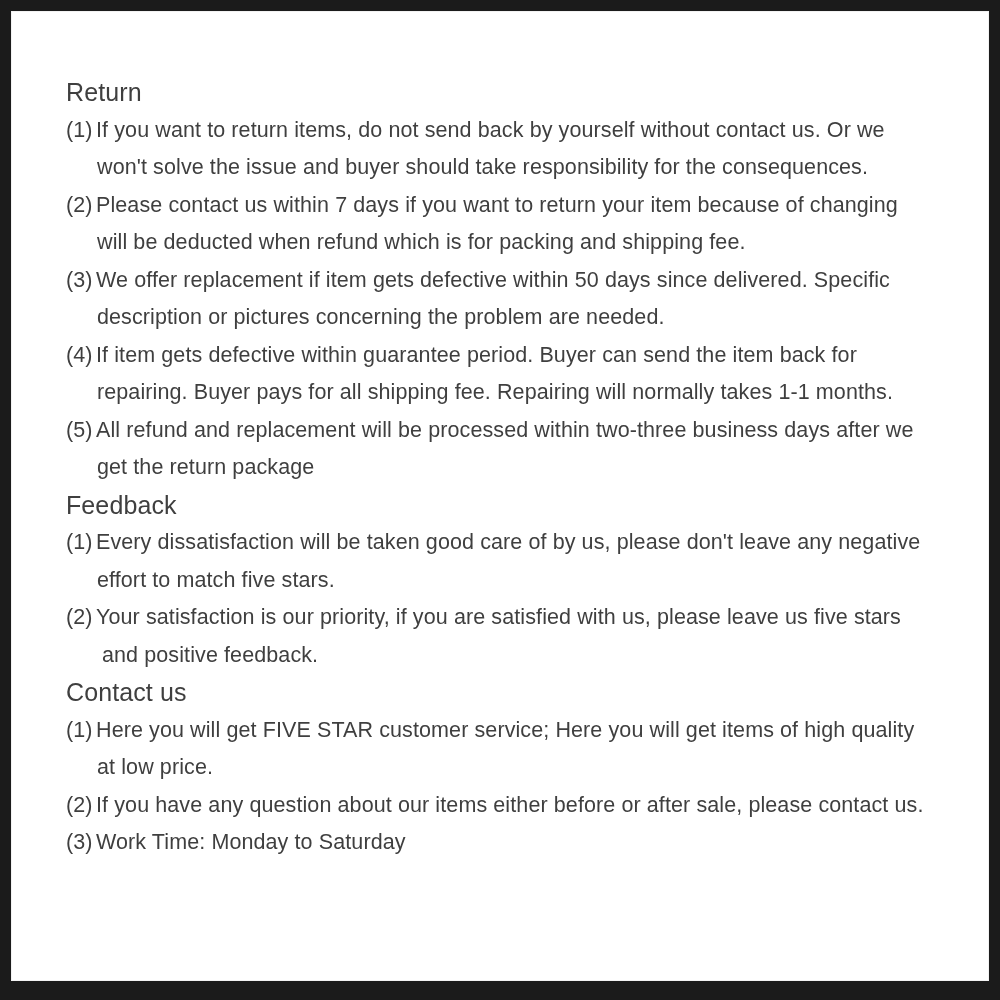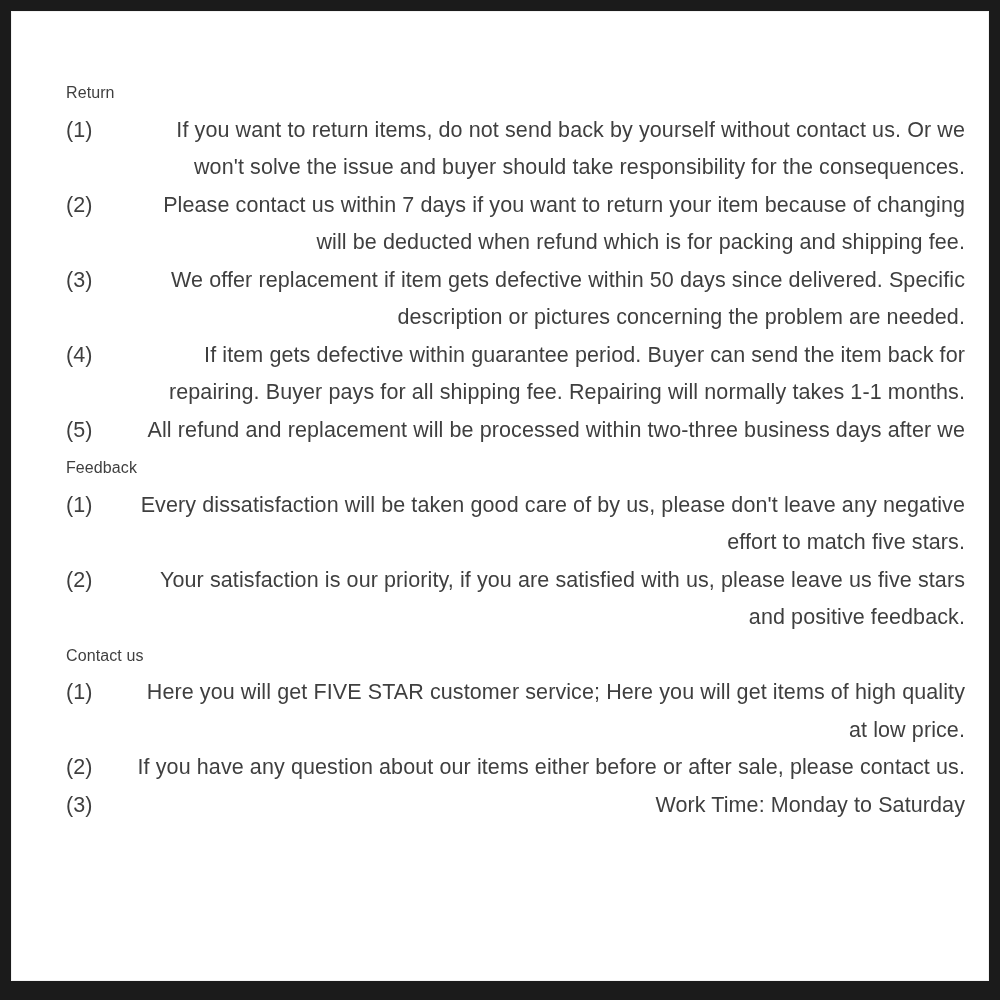--- a/index.html
+++ b/index.html
@@ -40,21 +40,21 @@
     left: 55px;
     top: 63px;
     right: 24px;
   }
 
   .policy-section {
     margin: 0;
   }
 
   .section-heading {
-    font-size: 16px;
+    font-size: 25px;
     line-height: 37.5px;
     color: #3f3f3f;
     letter-spacing: 0.1px;
     white-space: nowrap;
   }
 
   .policy-item {
     display: flex;
     align-items: flex-start;
     font-size: 21.5px;
@@ -66,21 +66,20 @@
   .item-marker {
     flex: 0 0 auto;
     width: 30px;
     color: #3f3f3f;
     white-space: nowrap;
   }
 
   .item-text {
     flex: 1 1 auto;
     color: #3f3f3f;
-    text-align: right;
   }
 
   .item-text .line {
     display: block;
     white-space: nowrap;
   }
 
   
   .item-text .line + .line {
     text-indent: 1px;
@@ -123,20 +122,21 @@
             <span class="item-marker">(4)</span>
             <span class="item-text">
               <span class="line">If item gets defective within guarantee period. Buyer can send the item back for</span>
               <span class="line">repairing. Buyer pays for all shipping fee. Repairing will normally takes 1-1 months.</span>
             </span>
           </div>
           <div class="policy-item">
             <span class="item-marker">(5)</span>
             <span class="item-text">
               <span class="line">All refund and replacement will be processed within two-three business days after we</span>
+              <span class="line">get the return package</span>
             </span>
           </div>
         </div>
         <div class="policy-section">
           <div class="section-heading">Feedback</div>
           <div class="policy-item">
             <span class="item-marker">(1)</span>
             <span class="item-text">
               <span class="line">Every dissatisfaction will be taken good care of by us, please don't leave any negative</span>
               <span class="line">effort to match five stars.</span>

